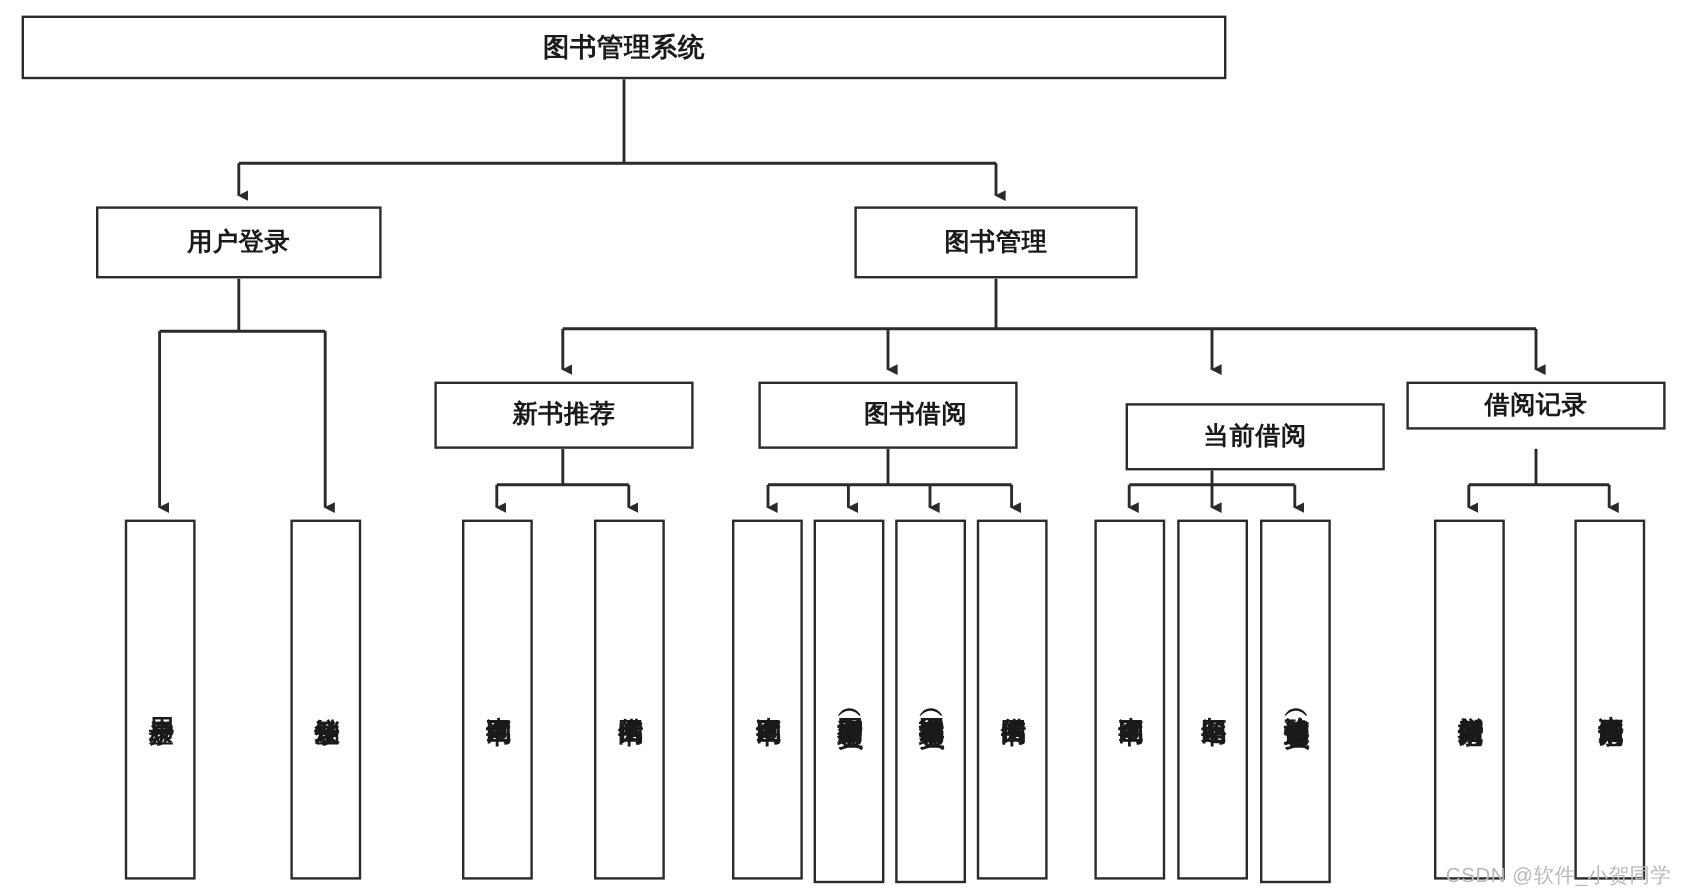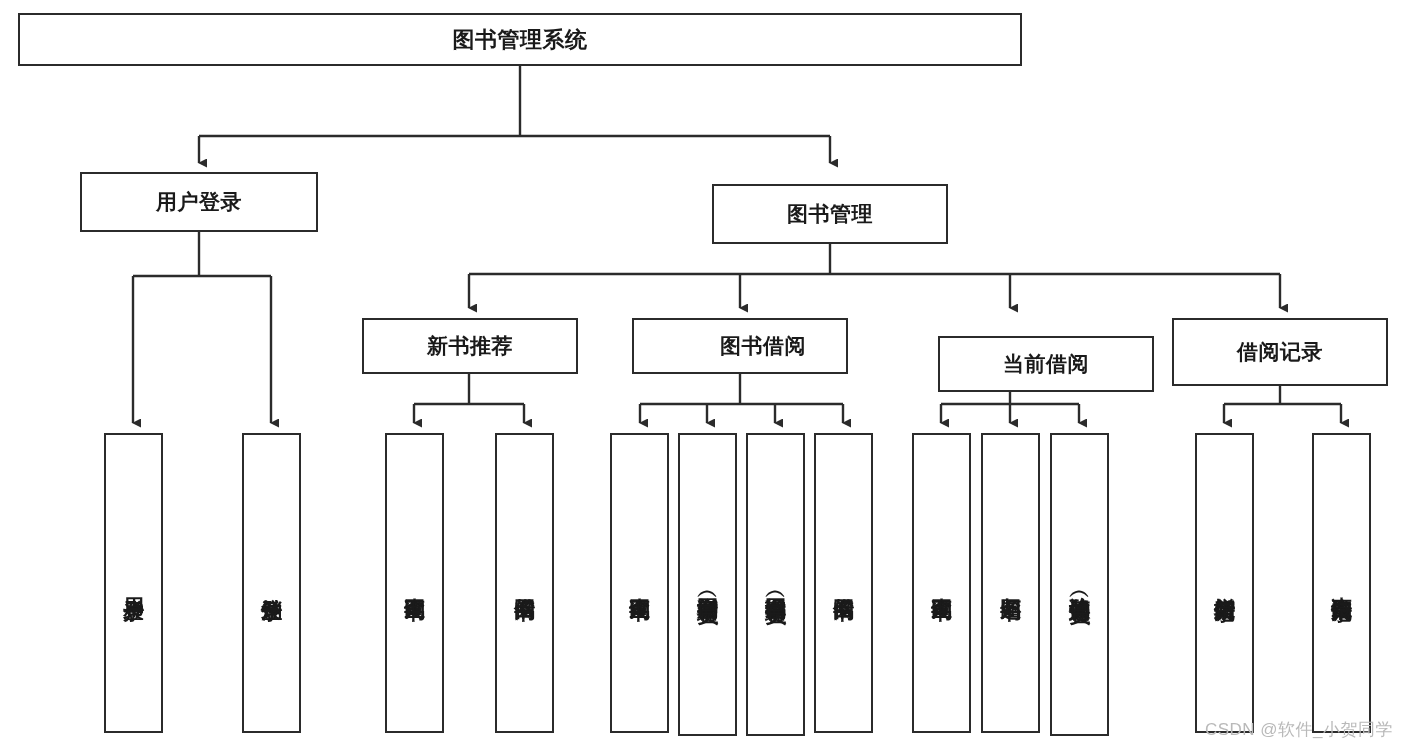--- a/index.html
+++ b/index.html
@@ -143,37 +143,37 @@
   </svg>
 
   <div class="node horiz root" style="left:18px; top:13px; width:1004px; height:53px;">
     <span class="label">图书管理系统</span>
   </div>
 
   <div class="node horiz" style="left:80px; top:172px; width:238px; height:60px;">
     <span class="label">用户登录</span>
   </div>
 
-  <div class="node horiz" style="left:712px; top:172px; width:236px; height:60px;margin-top:12px;">
+  <div class="node horiz" style="left:712px; top:172px; width:236px; height:60px;">
     <span class="label">图书管理</span>
   </div>
 
   <div class="node horiz" style="left:362px; top:318px; width:216px; height:56px;">
     <span class="label">新书推荐</span>
   </div>
 
   <div class="node horiz" style="left:632px; top:318px; width:216px; height:56px;padding-left:46px;">
     <span class="label">图书借阅</span>
   </div>
 
   <div class="node horiz" style="left:902px; top:336px; width:216px; height:56px;margin-left:36px;">
     <span class="label">当前借阅</span>
   </div>
 
-  <div class="node horiz" style="left:1172px; top:318px; width:216px; height:68px;">
+  <div class="node horiz" style="left:1172px; top:318px; width:216px; height:40px;">
     <span class="label">借阅记录</span>
   </div>
 
   <div class="node vert" style="left:104px; top:433px; width:59px; height:300px;">
     <span class="label">用户登录</span>
   </div>
 
   <div class="node vert" style="left:242px; top:433px; width:59px; height:300px;">
     <span class="label">注销登录</span>
   </div>

